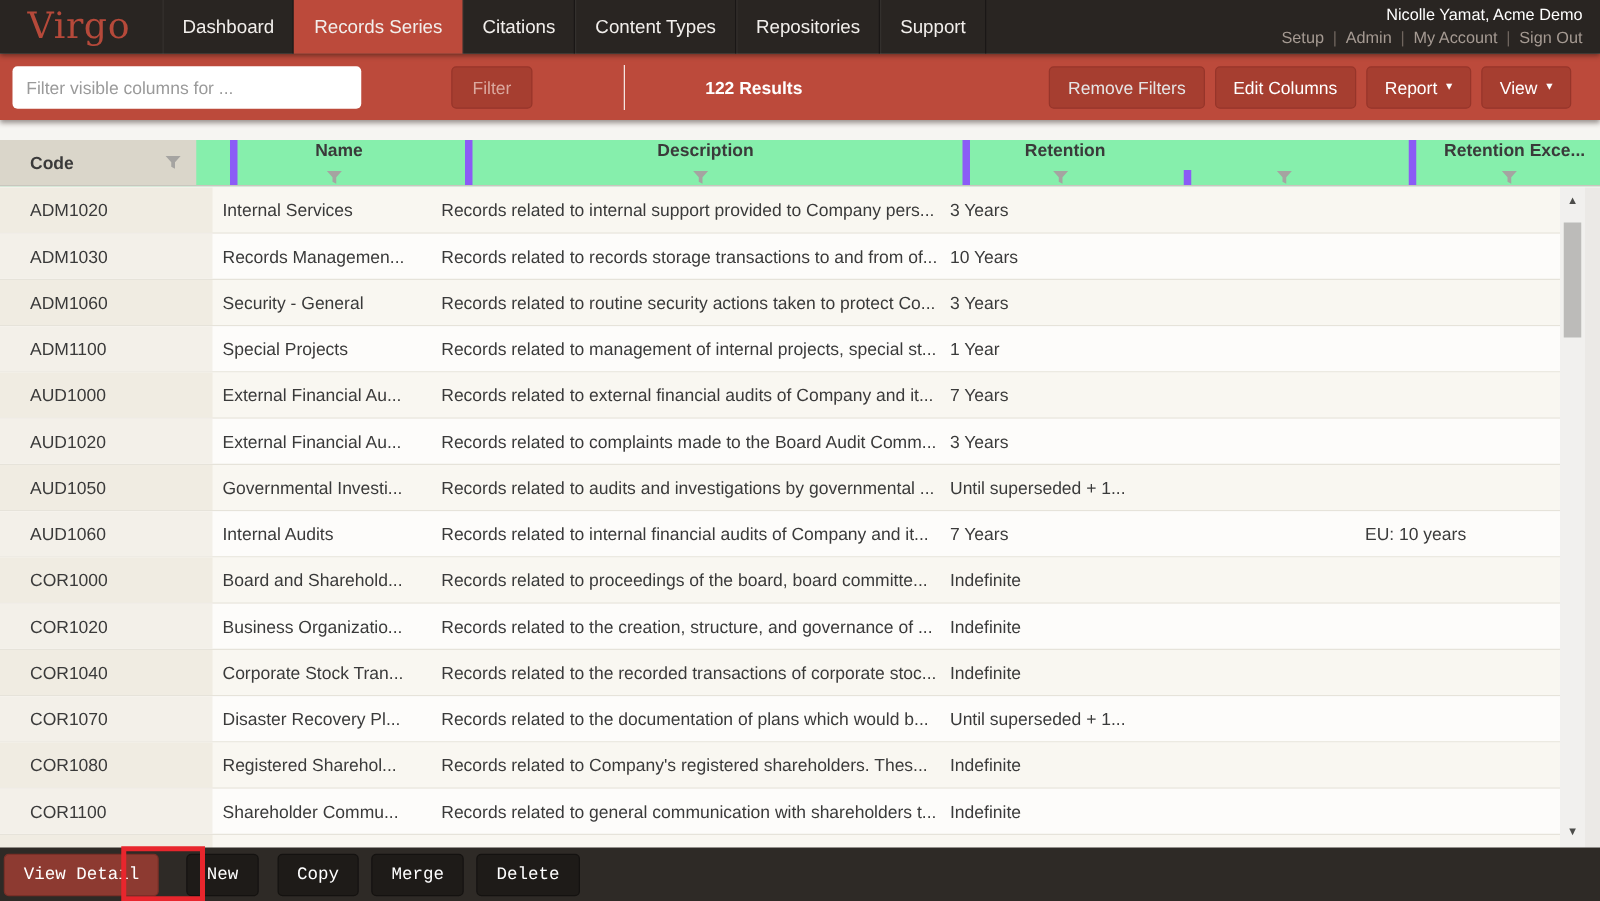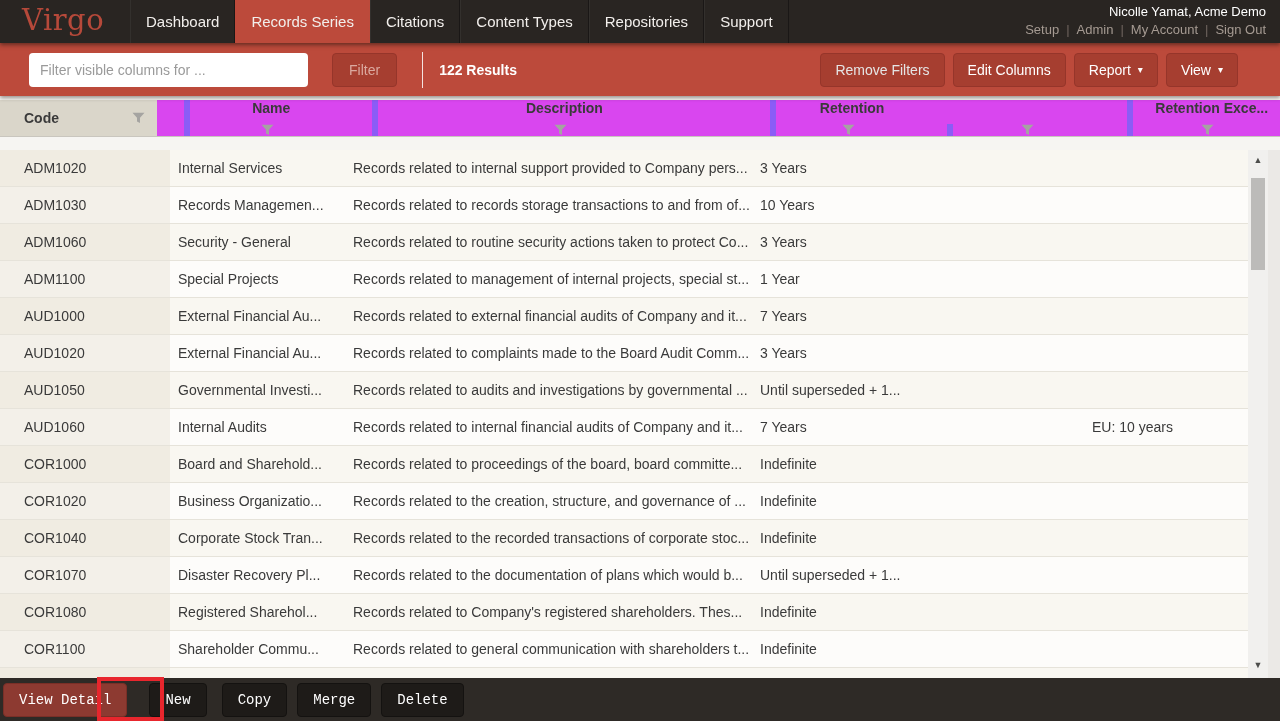--- a/index.html
+++ b/index.html
@@ -21,39 +21,39 @@
              cursor:pointer; white-space:nowrap; }
   .nav-tab.active { background:#bc4a3b; border-color:transparent; }
   .user-area { position:absolute; right:14px; top:3px; text-align:right; line-height:17px; }
   .user-name { color:#ffffff; font-size:13px; }
   .user-links { font-size:13px; margin-top:1px; }
   .ulink { color:#a59a92; cursor:pointer; }
   .sep { color:#6f655e; padding:0 7px; }
 
   
   .toolbar { position:absolute; top:43px; left:0; right:0; height:53px; background:#bc4a3b;
-             display:flex; align-items:center; padding:0 29px; z-index:5;
-             box-shadow:0 2px 4px rgba(40,25,20,.45); }
+             display:flex; align-items:center; padding:0 10px; z-index:5;
+             box-shadow:0 2px 4px rgba(40,25,20,.45);gap:48px; }
   .filter-input { width:279px; height:34px; border:none; border-radius:4px; padding:0 11px;
                   font-size:14px; color:#333; font-family:inherit; outline:none; }
   .filter-input::placeholder { color:#9a9a9a; }
   .filter-btn { margin-left:24px; height:34px; padding:0 16px; background:#a63e30;
                 border:1px solid #96352a; border-radius:4px; color:#dba99f; font-size:14px;
                 font-family:inherit; cursor:pointer; }
   .tb-divider { width:1px; height:36px; background:rgba(255,255,255,.85); margin-left:25px; }
   .results { margin-left:16px; color:#fff; font-weight:bold; font-size:14px; }
   .tb-right { margin-left:auto; display:flex; gap:8px; padding-right:13px; }
   .tb-btn { height:34px; padding:0 14px; background:#a63e30; border:1px solid #96352a;
             border-radius:4px; color:#fff; font-size:14px; font-family:inherit; cursor:pointer;
             display:flex; align-items:center; }
   .tb-btn.muted { color:#e5e5e5; }
   .caret { font-size:10px; margin-left:7px; line-height:1; }
 
   
-  .table-header { position:absolute; top:100px; left:0; right:0; height:37px; background:#d946ef;
+  .table-header { position:absolute; top:112px; left:0; right:0; height:37px; background:#86efac;
                   border-bottom:1px solid #c9c6be; display:flex; z-index:2;gap:27px; }
   .hcell { display:flex; align-items:center; font-weight:bold; font-size:14px; color:#3a3a3a;
            cursor:pointer; white-space:nowrap; overflow:hidden; }
   .hlabel { flex:1; overflow:hidden; white-space:nowrap; }
   .funnel { flex:none; margin-right:12px; margin-left:4px; cursor:pointer; display:flex; }
   .c0 { width:170px; padding-left:24px; }
   .c1 { width:175px; padding-left:8px; }
   .c2 { width:407px; padding-left:8px; }
   .c3 { width:163px; padding-left:8px; }
   .c4 { width:167px; padding-left:10px;margin-top:24px; }

